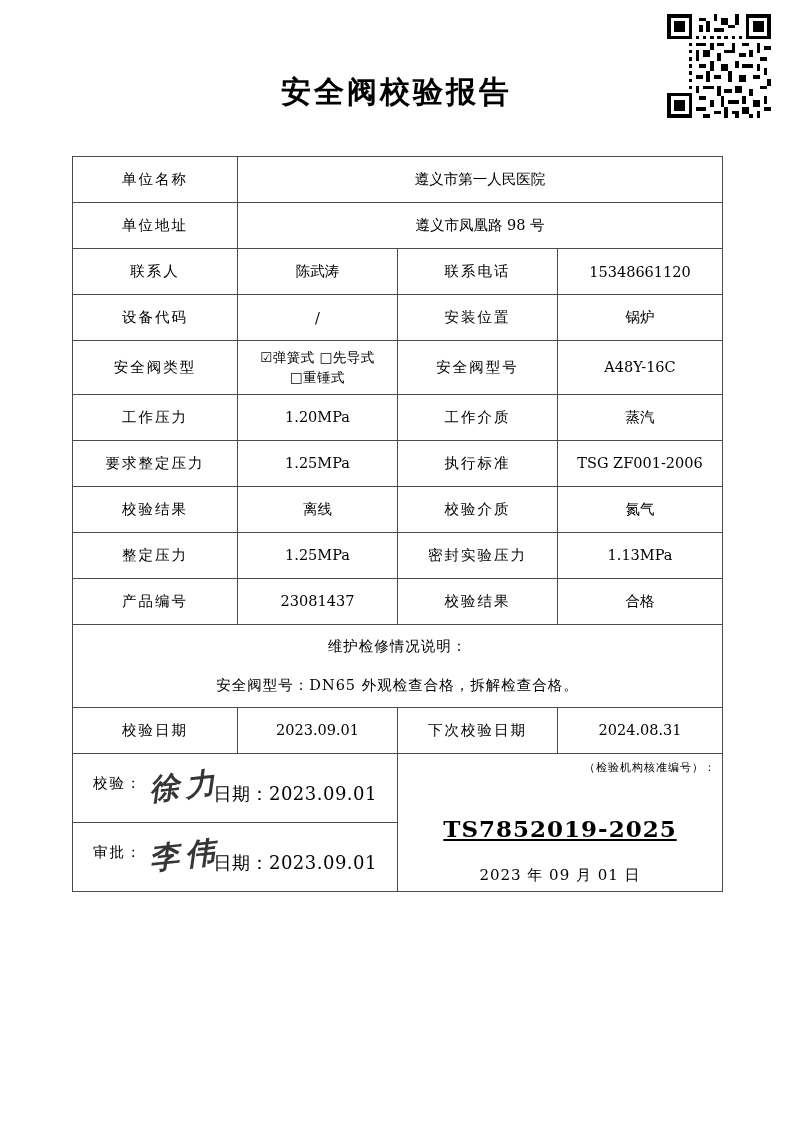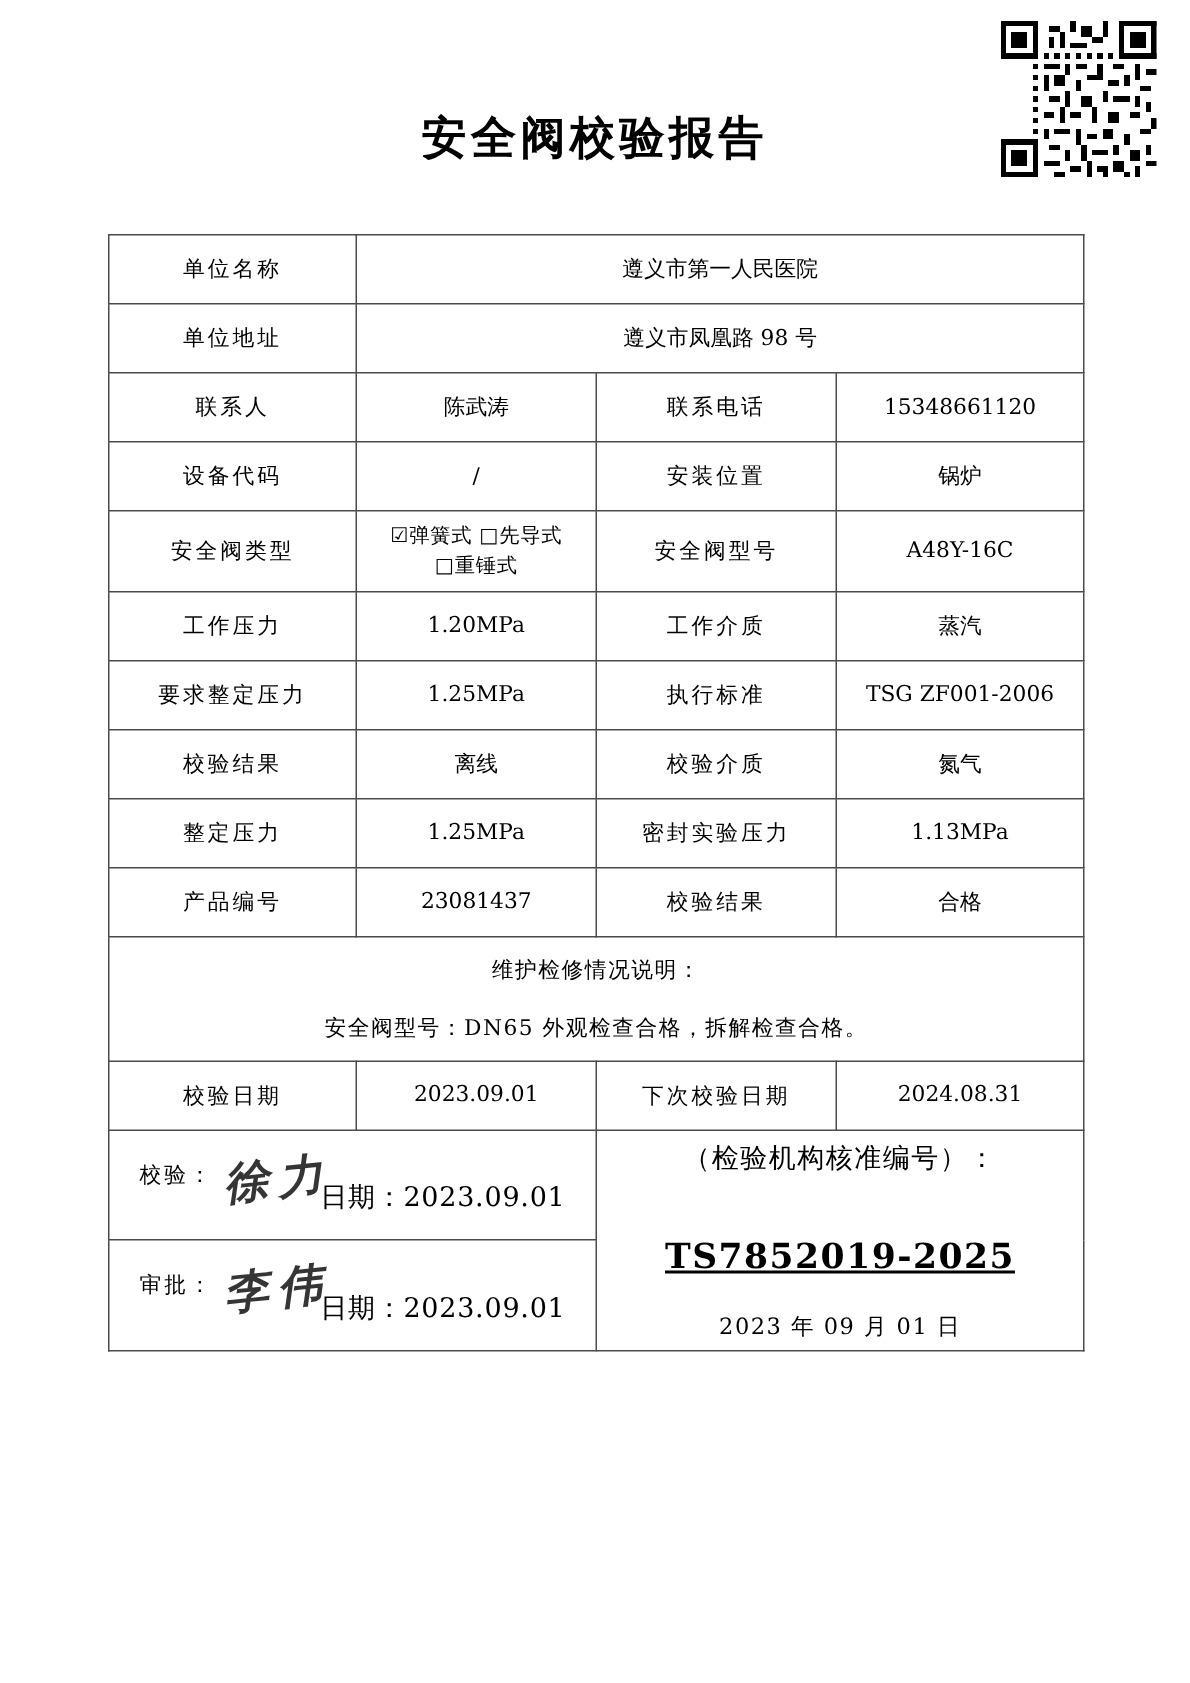--- a/index.html
+++ b/index.html
@@ -124,21 +124,21 @@
     transform: rotate(-6deg);
     letter-spacing: 6px;
     opacity: 0.88;
   }
   .cert-cell {
     vertical-align: top;
     text-align: left;
     padding: 16px 14px;
     position: relative;
   }
-  .cert-title { font-size: 18px; letter-spacing: 1px; }
+  .cert-title { font-size: 11px; letter-spacing: 1px; text-align: right; }
   .cert-no {
     text-align: center;
     font-size: 23px;
     font-weight: bold;
     letter-spacing: 1px;
     margin-top: 40px;
     text-decoration: underline;
   }
   .cert-date {
     text-align: center;

